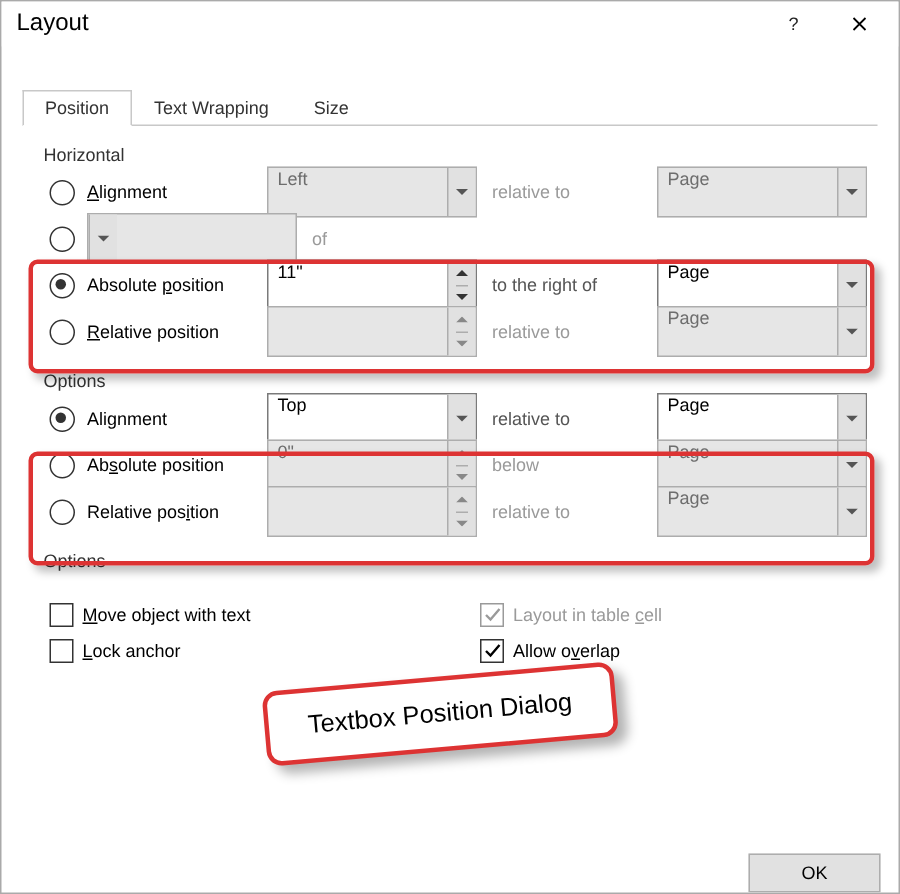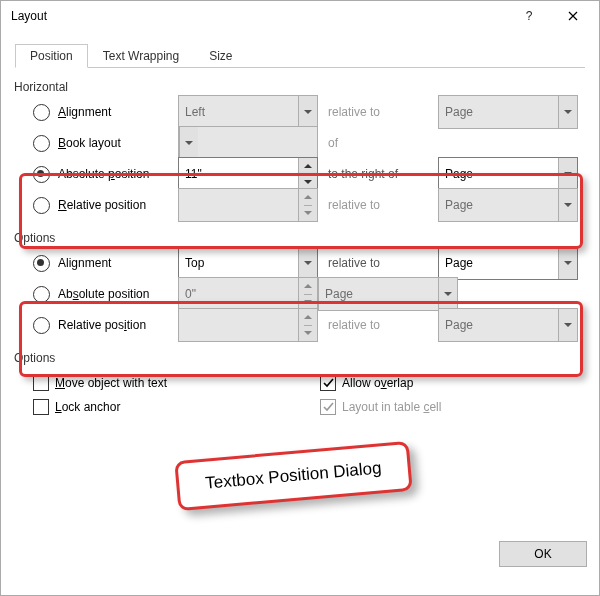--- a/index.html
+++ b/index.html
@@ -1,50 +1,50 @@
 <!DOCTYPE html>
 <html><head>
 <meta charset="utf-8">
 <style>
   html,body{margin:0;padding:0;font-family:"Segoe UI",Tahoma,sans-serif;font-size:12px;color:#000;background:#fff}
   .window{width:600px;height:596px;background:#fff;border:1px solid #aaa;box-sizing:border-box;position:relative;overflow:hidden}
   .titlebar{height:30px;display:flex;align-items:center;padding:0 4px 0 10px;background:#fff}
-  .title{flex:1;font-size:12px}
+  .title{flex:1;font-size:16px}
   .tbtn{width:44px;height:30px;display:flex;align-items:center;justify-content:center;color:#222}
   .body{padding:6px 12px 0 12px}
-  .tabbar{display:flex;height:24px;border-bottom:1px solid #c8c8c8;margin:6px 2px 0 2px}
+  .tabbar{display:flex;height:24px;border-bottom:1px solid #c8c8c8;margin:22px 2px 0 2px}
   .tab{padding:4px 14px 0 14px;border:1px solid transparent;border-bottom:none;position:relative;top:1px;color:#333}
   .tab.active{background:#fff;border-color:#c8c8c8;border-bottom:1px solid #fff}
-  .group-label{margin:12px 0 4px 1px;color:#333}
+  .group-label{margin:12px 0 4px 16px;color:#333}
   .row{display:flex;align-items:center;height:28px;margin:3px 0 3px 20px}
   .radio{width:15px;height:15px;border:1px solid #333;border-radius:50%;margin-right:8px;position:relative;flex:none;background:#fff}
   .radio.sel::after{content:"";position:absolute;left:3px;top:3px;width:7px;height:7px;background:#333;border-radius:50%}
   .rlabel{width:120px}
   .under{text-decoration:underline;text-decoration-thickness:1px}
-  .combo,.spin{height:34px;box-sizing:border-box;display:flex;align-items:center;border:1px solid #adadad}
+  .combo,.spin{height:34px;box-sizing:border-box;display:flex;align-items:flex-start;border:1px solid #adadad}
   .disabled{background:#e6e6e6;color:#6d6d6d}
   .enabled{background:#fff;color:#000;border-color:#7a7a7a}
   .combo{width:140px}
   .combo .txt{flex:1;padding:0 6px;font-size:12px}
   .combo .arrow,.spin .arrows{width:18px;height:100%;border-left:1px solid #adadad;display:flex;flex-direction:column;align-items:center;justify-content:center;background:#e1e1e1}
   .combo .arrow svg{width:8px;height:5px}
   .spin{width:140px}
   .spin .txt{flex:1;padding:0 6px;font-size:12px}
   .spin .arrows div{height:50%;display:flex;align-items:center;justify-content:center}
   .spin .arrows div:first-child{border-bottom:1px solid #adadad}
   .mid{width:100px;padding:0 10px;color:#555}
   .mid.dis{color:#9a9a9a}
   .hl{position:absolute;border:3px solid #d33;border-radius:6px;box-shadow:4px 4px 6px rgba(0,0,0,.25);pointer-events:none}
   .chk{width:14px;height:14px;border:1px solid #333;margin-right:6px;display:inline-flex;align-items:center;justify-content:center;flex:none;background:#fff}
   .chk.dis{border-color:#9a9a9a;color:#9a9a9a}
   .chk svg{width:11px;height:11px}
-  .opts{display:flex;margin-top:6px}
+  .opts{display:flex;margin-top:17px}
   .optcol{flex:1}
   .optrow{display:flex;align-items:center;height:24px;margin-left:20px}
-  .footer{position:absolute;bottom:28px;right:12px;display:flex;gap:8px}
+  .footer{position:absolute;bottom:0;right:12px;display:flex;gap:8px}
   .btn{width:86px;height:24px;border:1px solid #adadad;background:#e1e1e1;display:flex;align-items:center;justify-content:center}
   .btn.primary{border:1px solid #0078d7;outline:1px solid #0078d7;outline-offset:-2px}
   .callout{position:absolute;left:175px;top:450px;transform:rotate(-5deg);border:3px solid #d33;border-radius:10px;background:#fff;padding:12px 26px;font-size:17px;box-shadow:6px 6px 8px rgba(0,0,0,.3)}
 </style>
 </head>
 <body>
 
 <div class="window">
   <div class="titlebar">
     <div class="title">Layout</div>
@@ -82,21 +82,20 @@
           <div class="arrow">
             <svg viewBox="0 0 8 5">
               <path d="M0 0l4 4 4-4z" fill="#555"></path>
             </svg>
           </div>
         </div>
     </div>
 
     <div class="row">
       <div class="radio"></div>
-      <div class="rlabel"><span class="under">B</span>ook layout</div>
       <div class="combo disabled">
           <div class="arrow">
             <svg viewBox="0 0 8 5">
               <path d="M0 0l4 4 4-4z" fill="#555"></path>
             </svg>
           </div>
         </div>
       <div class="mid dis">of</div>
     </div>
 
@@ -193,20 +192,21 @@
                 <path d="M0 4l4-4 4 4z" fill="#888"></path>
               </svg>
             </div>
             <div>
               <svg width="8" height="4" viewBox="0 0 8 4">
                 <path d="M0 0l4 4 4-4z" fill="#888"></path>
               </svg>
             </div>
           </div>
         </div>
+      <div class="mid dis">below</div>
       <div class="combo disabled">
           <div class="txt">Page</div>
           <div class="arrow">
             <svg viewBox="0 0 8 5">
               <path d="M0 0l4 4 4-4z" fill="#555"></path>
             </svg>
           </div>
         </div>
     </div>
 
@@ -245,36 +245,36 @@
         <div class="optrow">
           <div class="chk"></div>
           <span><span class="under">M</span>ove object with text</span>
         </div>
         <div class="optrow">
           <div class="chk"></div>
           <span><span class="under">L</span>ock anchor</span>
         </div>
       </div>
       <div class="optcol">
+        <div class="optrow" style="color:#9a9a9a">
+          <div class="chk dis">
+              <svg viewBox="0 0 11 11">
+                <path d="M1 5l3 3 6-7" stroke="#9a9a9a" stroke-width="1.6" fill="none"></path>
+              </svg>
+            </div>
+          <span>Layout in table <span class="under">c</span>ell</span>
+        </div>
         <div class="optrow">
           <div class="chk">
               <svg viewBox="0 0 11 11">
                 <path d="M1 5l3 3 6-7" stroke="#000" stroke-width="1.6" fill="none"></path>
               </svg>
             </div>
           <span>Allow o<span class="under">v</span>erlap</span>
         </div>
-        <div class="optrow" style="color:#9a9a9a">
-          <div class="chk dis">
-              <svg viewBox="0 0 11 11">
-                <path d="M1 5l3 3 6-7" stroke="#9a9a9a" stroke-width="1.6" fill="none"></path>
-              </svg>
-            </div>
-          <span>Layout in table <span class="under">c</span>ell</span>
-        </div>
       </div>
     </div>
   </div>
 
   <div class="hl" style="left:18px;top:172px;width:558px;height:70px"></div>
   <div class="hl" style="left:18px;top:300px;width:558px;height:70px"></div>
 
   <div class="callout">Textbox Position Dialog</div>
 
   <div class="footer">

